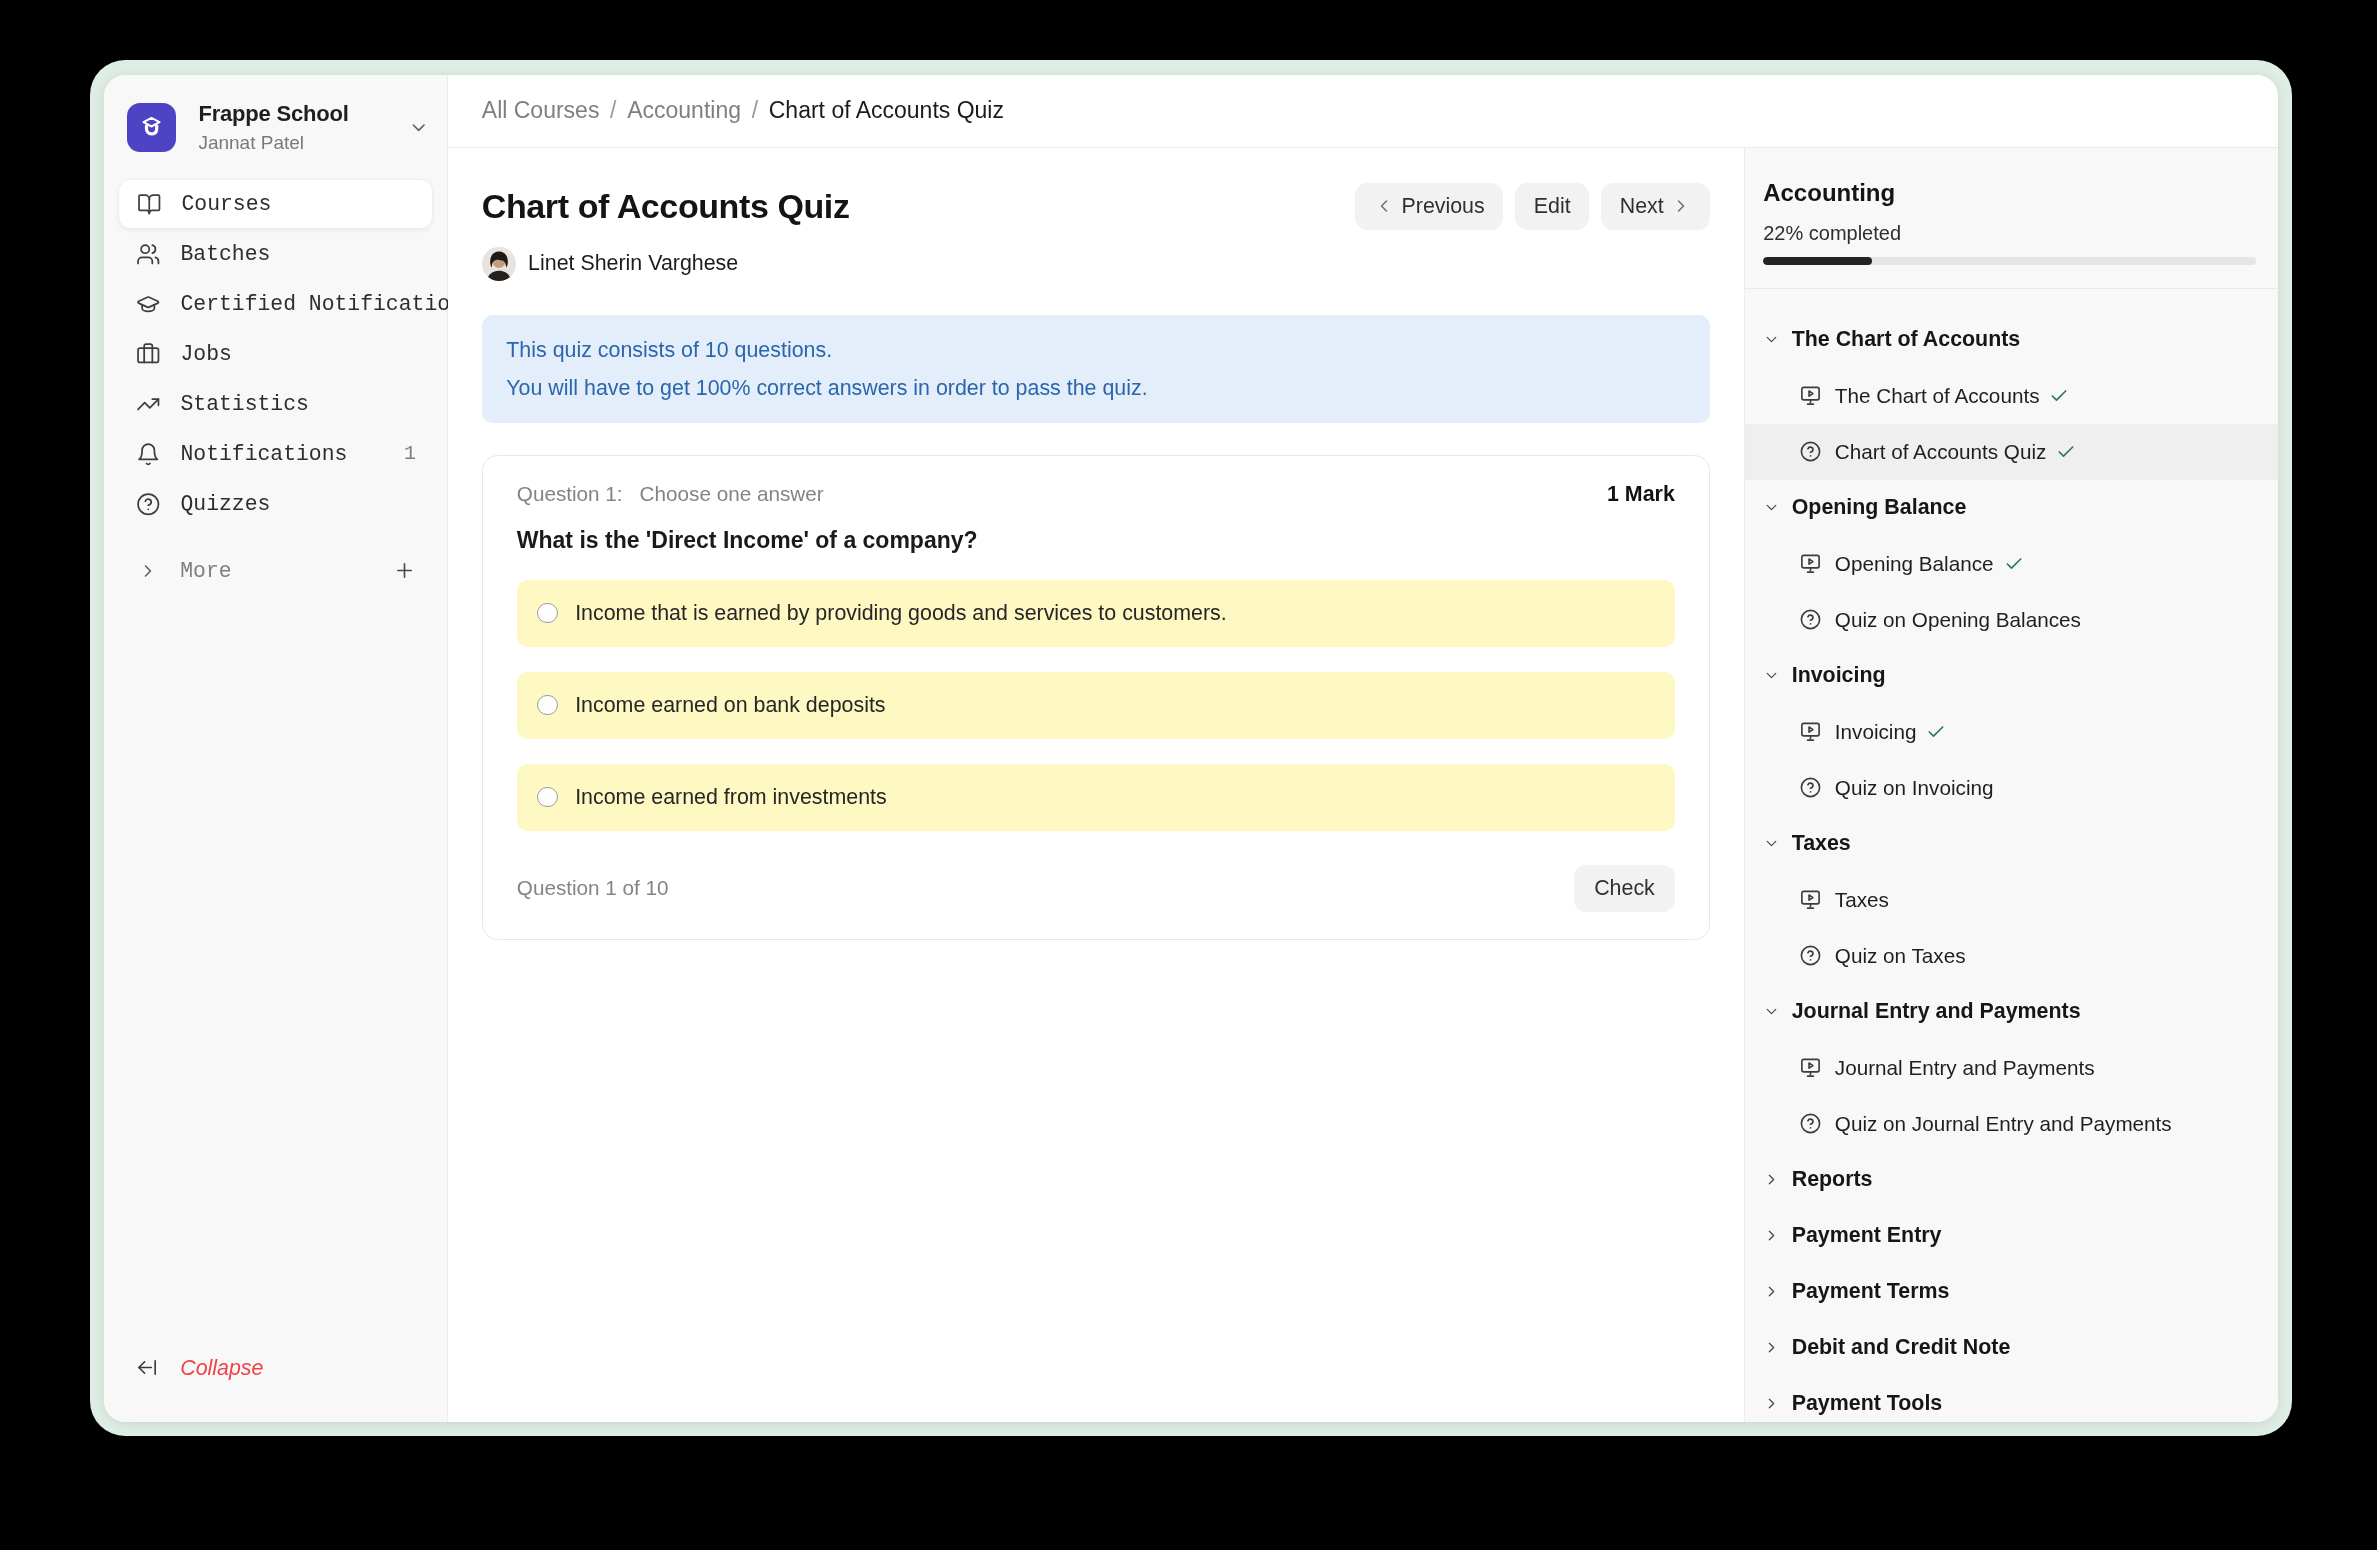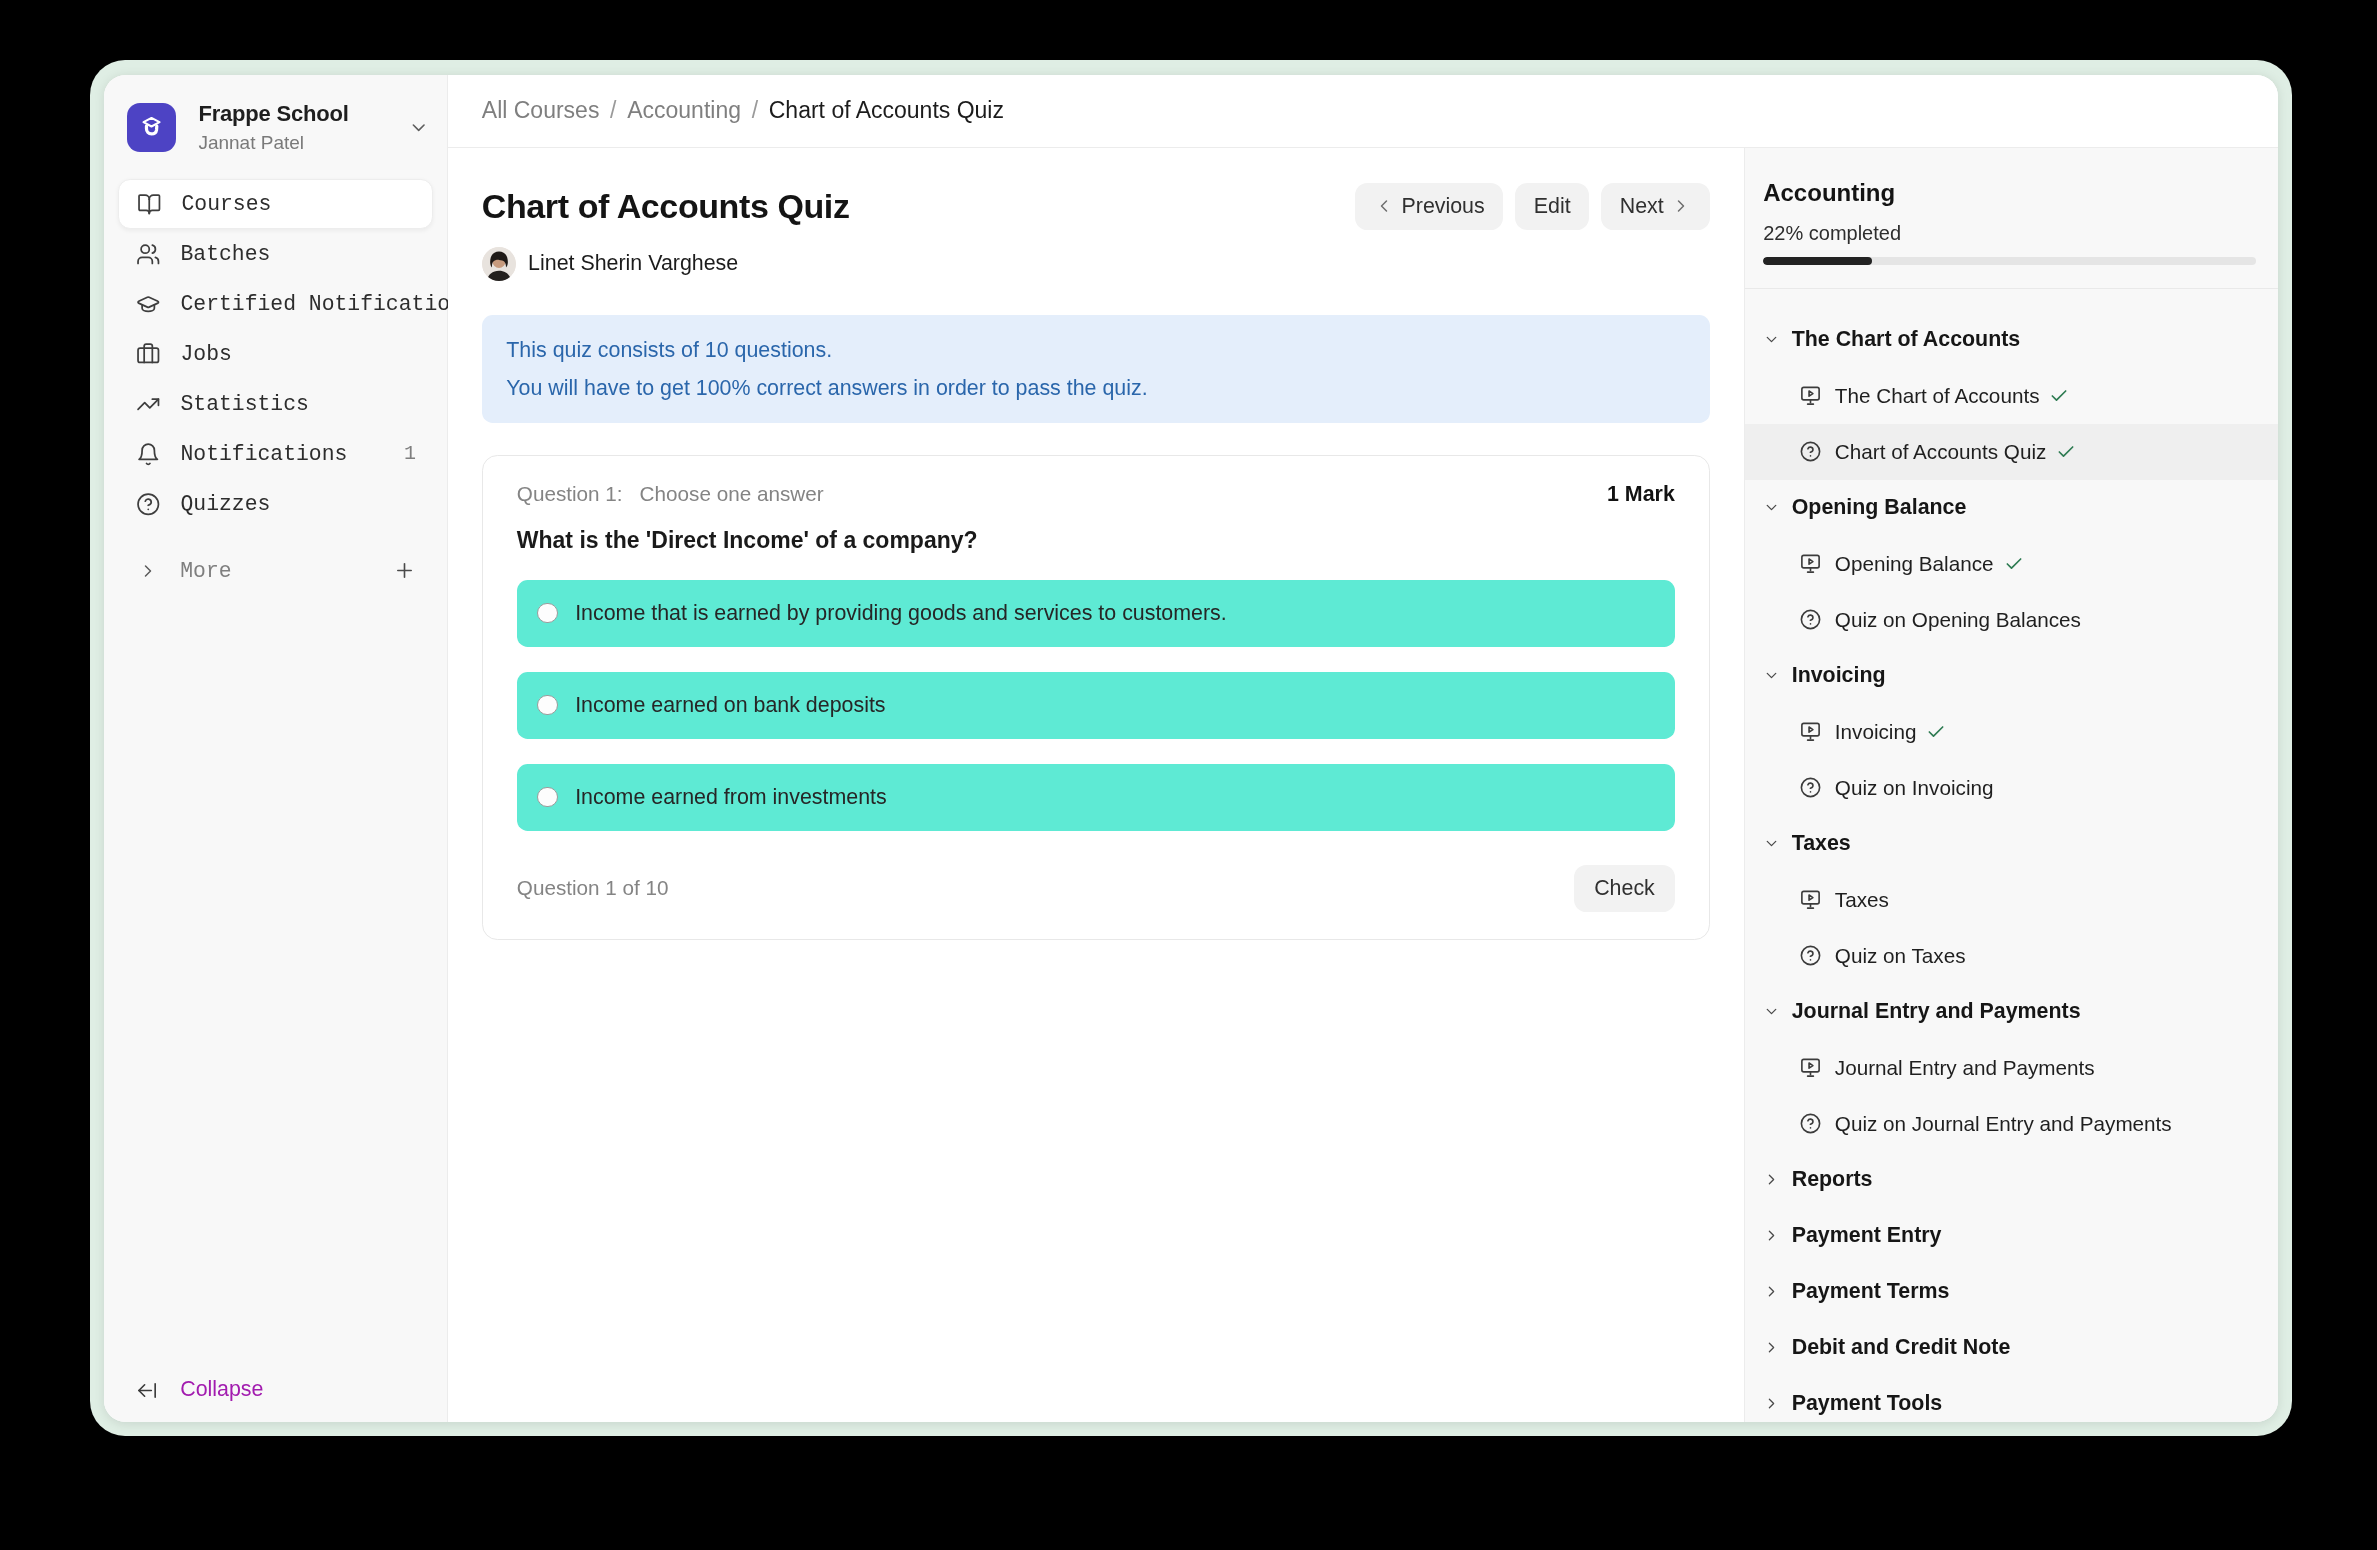--- a/index.html
+++ b/index.html
@@ -30,22 +30,22 @@
         border-radius:12.3px; color:#2D2D2D; cursor:pointer; }
   .ni.active { background:#fff; border:0.8px solid #EDEDED; box-shadow:0 1.5px 4.6px rgba(0,0,0,.05); }
   .ni-icon { width:24.5px; height:24.5px; color:#3E3E3E; display:flex; flex:none; }
   .ni-label { margin-left:20px; font-size:21.4px; white-space:nowrap; }
   .ni-badge { margin-left:auto; font-size:20px; color:#7F7F7F; }
   .ni.more { margin-top:19px; height:46px; color:#7F7F7F; }
   .more-chev { width:20px; height:20px; color:#5A5A5A; display:flex; flex:none; margin-left:2.3px; }
   .more-label { margin-left:22px; font-size:21.4px; }
   .plus { margin-left:auto; color:#4A4A4A; display:flex; }
 
-  .collapse { margin-top:auto; margin-bottom:20px; display:flex; align-items:flex-end;
-              padding:0 32px; height:46px; color:#a21caf; font-size:21.4px; cursor:pointer; }
+  .collapse { margin-top:auto; margin-bottom:20px; display:flex; align-items:flex-start;
+              padding:0 32px; height:46px; color:#ef4444; font-size:21.4px; cursor:pointer;font-style:italic; }
   .collapse .cicon { width:23px; height:23px; color:#3A3A3A; display:flex; flex:none; }
   .collapse .clabel { margin-left:21.4px; }
 
   
   .mid { flex:1; display:flex; flex-direction:column; min-width:0; }
   .hdr { height:73px; flex:none; background:#fff; border-bottom:0.8px solid #ECECEC;
          display:flex; align-items:center; padding-left:34px; font-size:23px; }
   .crumb-link { color:#7F7F7F; cursor:pointer; }
   .crumb-sep { color:#9A9A9A; margin:0 10.7px; }
   .crumb-cur { color:#1C1C1C; font-weight:500; }
@@ -69,21 +69,21 @@
   .notice { margin-top:34px; background:#E4EEFB; border-radius:10.7px; padding:16px 24.5px;
             font-size:21.4px; color:#2A66AB; line-height:38px; }
 
   .card { margin-top:32px; border:0.8px solid #E8E8E8; border-radius:15.3px;
           padding:26px 34px 27.6px; background:#fff; }
   .card-head { display:flex; align-items:baseline; font-size:20.7px; color:#848484; }
   .qhint { margin-left:17px; }
   .marks { margin-left:auto; font-size:21.4px; font-weight:700; color:#121212; }
   .qtext { margin-top:20px; font-size:23px; font-weight:700; color:#1A1A1A; }
   .opts { margin-top:26px; }
-  .opt { height:67px; background:#5eead4; border-radius:10.7px; display:flex; align-items:center;
+  .opt { height:67px; background:#fef9c3; border-radius:10.7px; display:flex; align-items:center;
          padding:0 20.7px; margin-bottom:25px; font-size:21.4px; color:#262626; cursor:pointer; }
   .radio { width:20.7px; height:20.7px; border-radius:50%; border:1.5px solid #9C9C9C;
            background:#FDFDFD; flex:none; }
   .opt-label { margin-left:17px; }
   .card-foot { margin-top:34px; display:flex; align-items:center; }
   .qprog { font-size:20.7px; color:#848484; }
   .check-btn { margin-left:auto; padding:0 20px; }
 
   
   .panel { width:534px; flex:none; background:#F8F8F8; border-left:0.8px solid #ECECEC;

